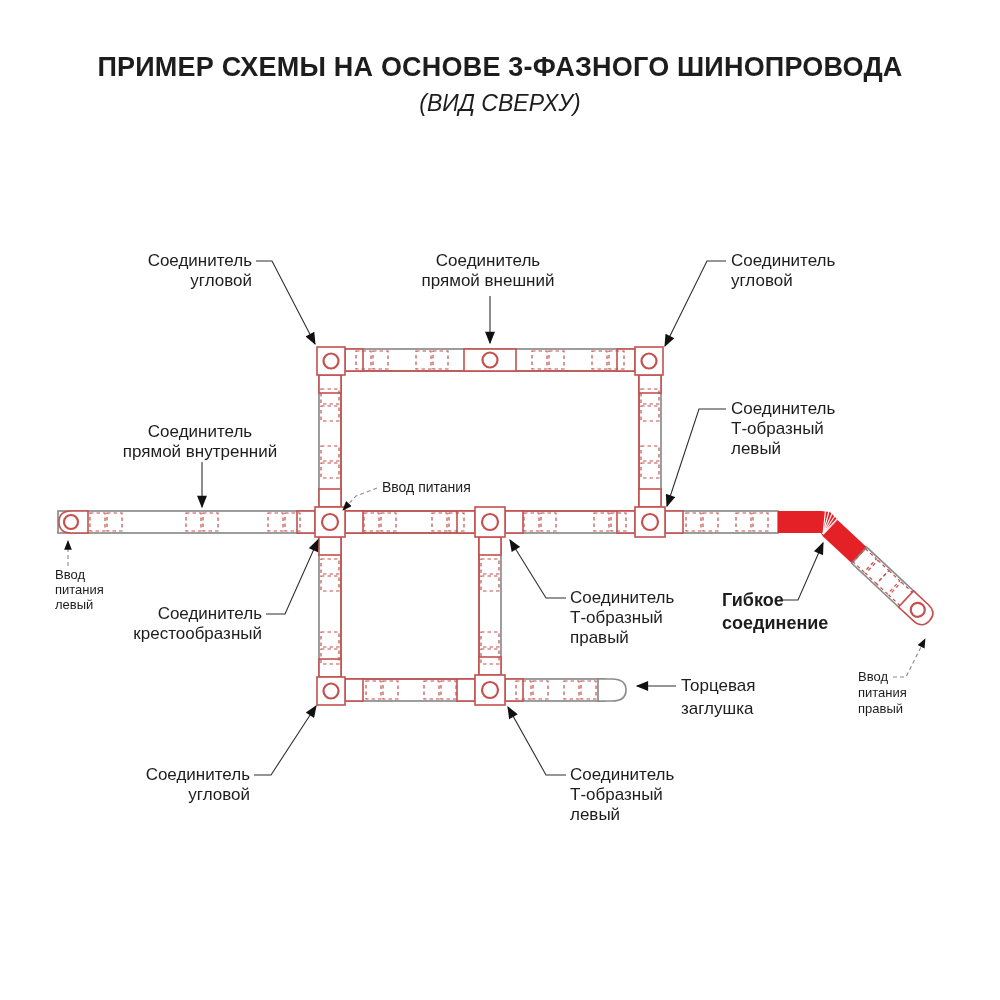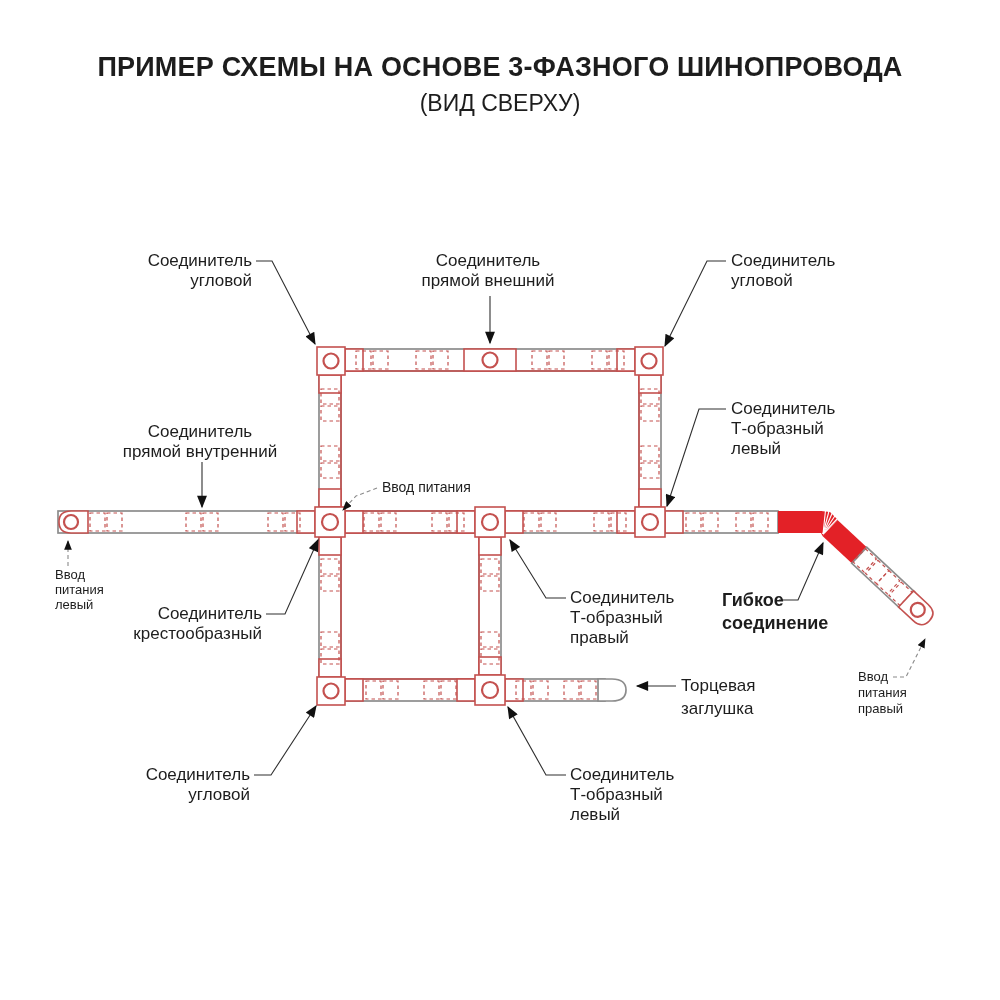--- a/index.html
+++ b/index.html
@@ -1,21 +1,21 @@
 <!DOCTYPE html>
 <html><head>
 <meta charset="utf-8">
 <style>
   html,body{margin:0;padding:0;background:#fff;}
   .page{position:relative;width:1000px;height:1000px;background:#ffffff;overflow:hidden;
         font-family:"Liberation Sans", sans-serif;}
   .title{position:absolute;top:52px;left:0;width:1000px;text-align:center;
          font-size:27px;font-weight:700;color:#1d1d1d;letter-spacing:.2px;}
   .subtitle{position:absolute;top:90px;left:0;width:1000px;text-align:center;
-            font-size:23px;font-weight:400;color:#1d1d1d;}
+            font-size:23px;font-weight:400;color:#1d1d1d;font-style:italic;}
   svg{position:absolute;left:0;top:0;}
   text{font-family:"Liberation Sans", sans-serif;font-size:17px;fill:#1d1d1d;}
   text.small{font-size:13px;}
   text.mid{font-size:14px;}
   text.bold{font-size:18px;font-weight:700;}
   .gray{fill:#ffffff;stroke:#8c8c8c;stroke-width:1.7;}
   .red{fill:#ffffff;stroke:#c4514f;stroke-width:1.6;}
   .redline{fill:none;stroke:#c4514f;stroke-width:1.6;}
   .redcirc{fill:#ffffff;stroke:#c4514f;stroke-width:2.2;}
   .joint{fill:none;stroke:#c4514f;stroke-width:1.2;stroke-dasharray:3.5 3;}

